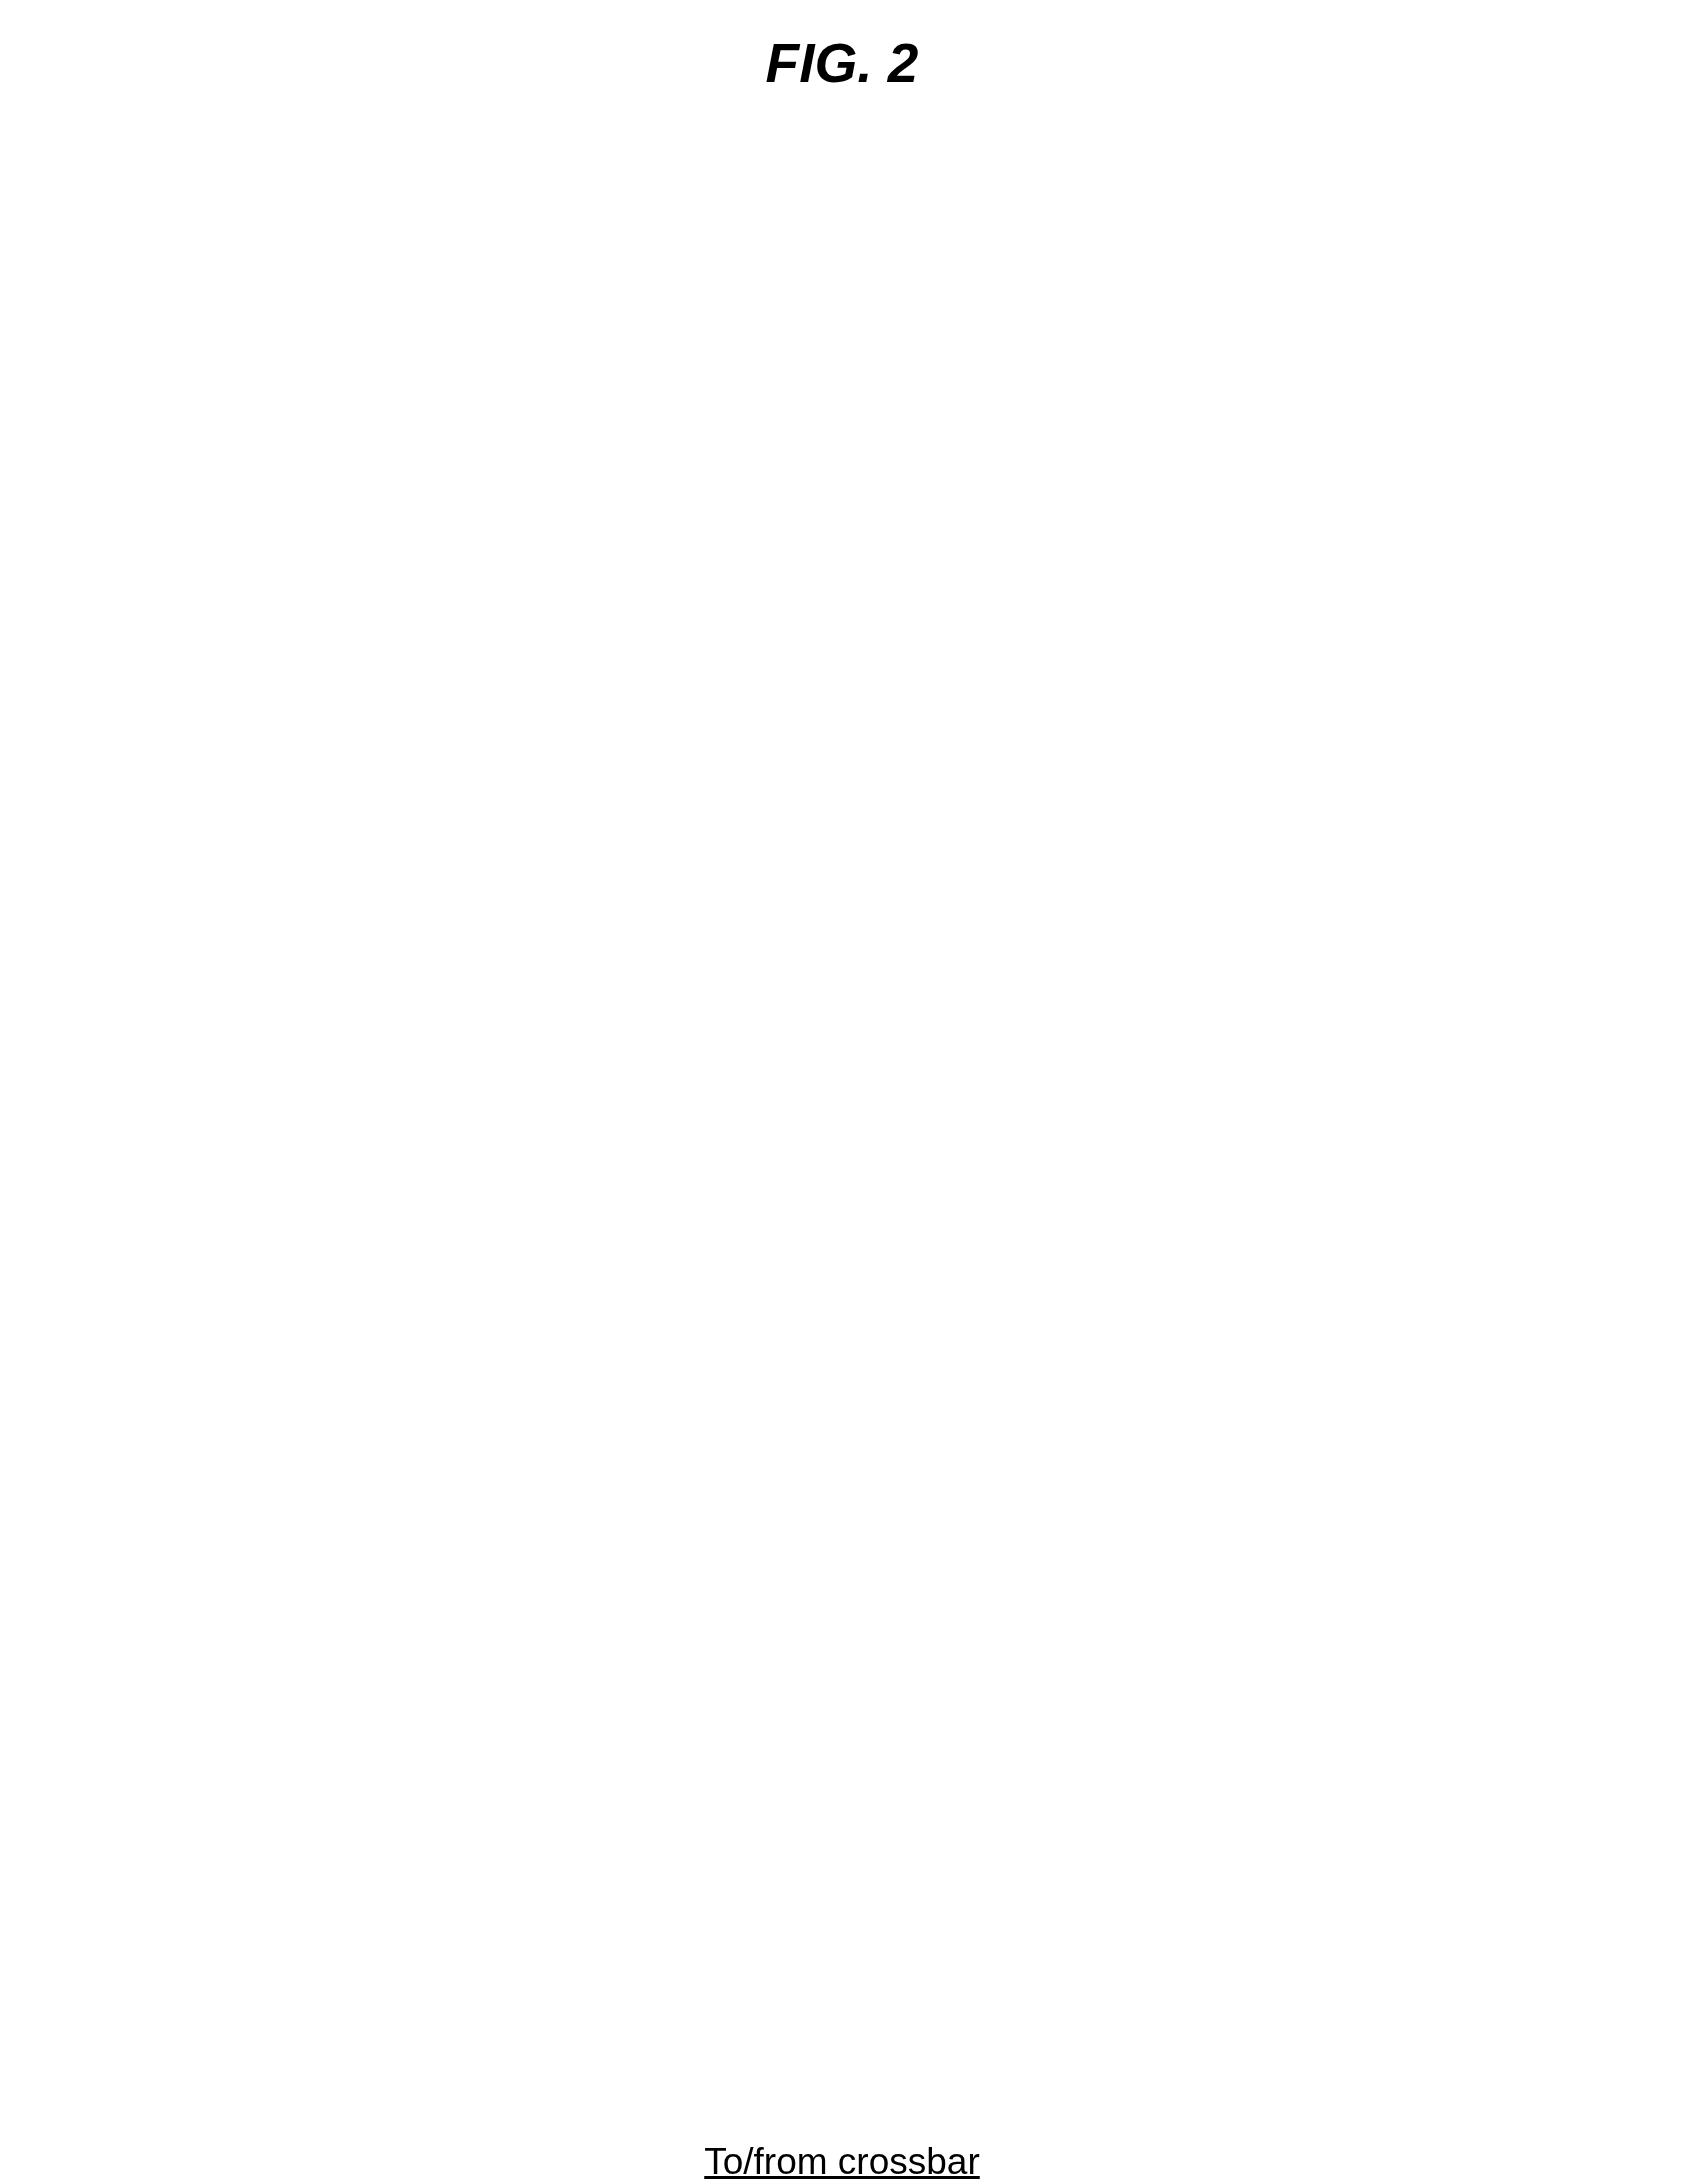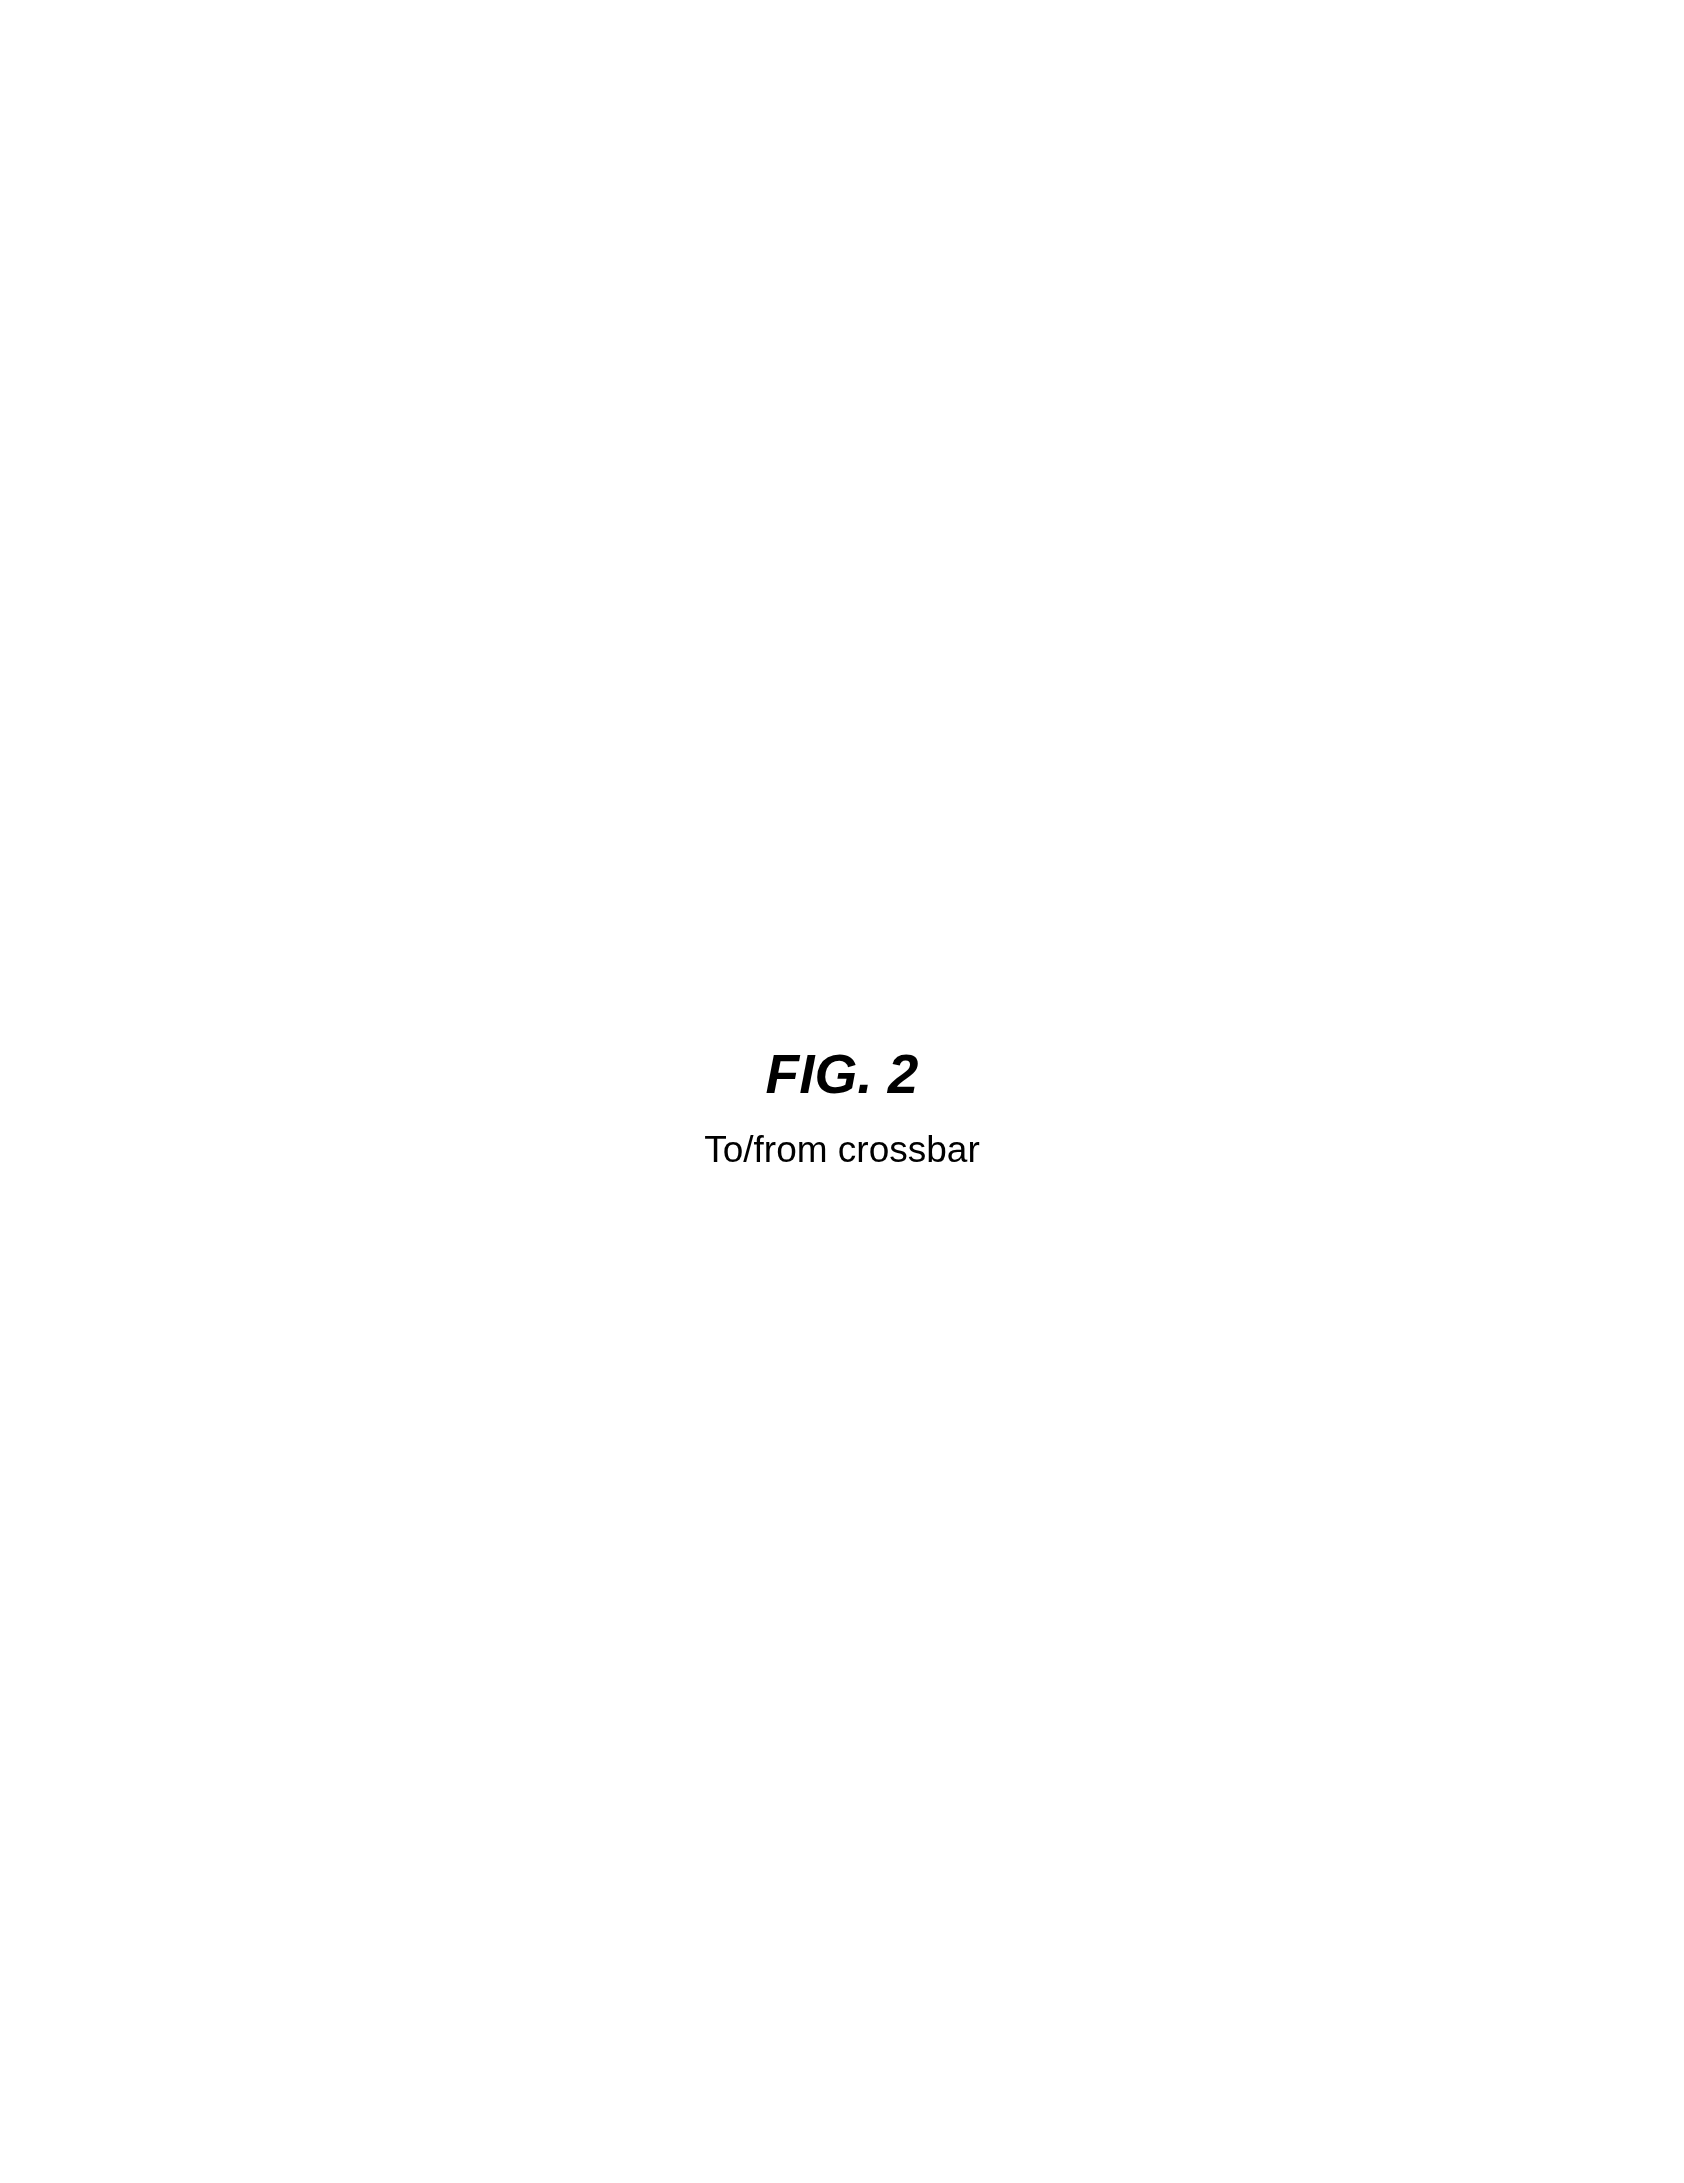--- a/index.html
+++ b/index.html
@@ -28,31 +28,32 @@
       font-size: 55px;
       font-style: italic;
       font-weight: bold;
       text-align: center;
     }
 
     .crossbar-label {
       margin-top: 23px;
       font-size: 37px;
       text-align: center;
+      text-decoration: underline;
     }
   </style>
 </head>
 <body>
 
 <div class="page-container">
 
   <div class="fig-caption">FIG. 2</div>
   <div class="crossbar-label">To/from crossbar</div>
 </div>
 
 <style>
   .page-container {
     padding: 0;
     align-items: center;
-    justify-content: center;
+    justify-content: space-between;
   }
 </style>
 
 
 </body></html>

